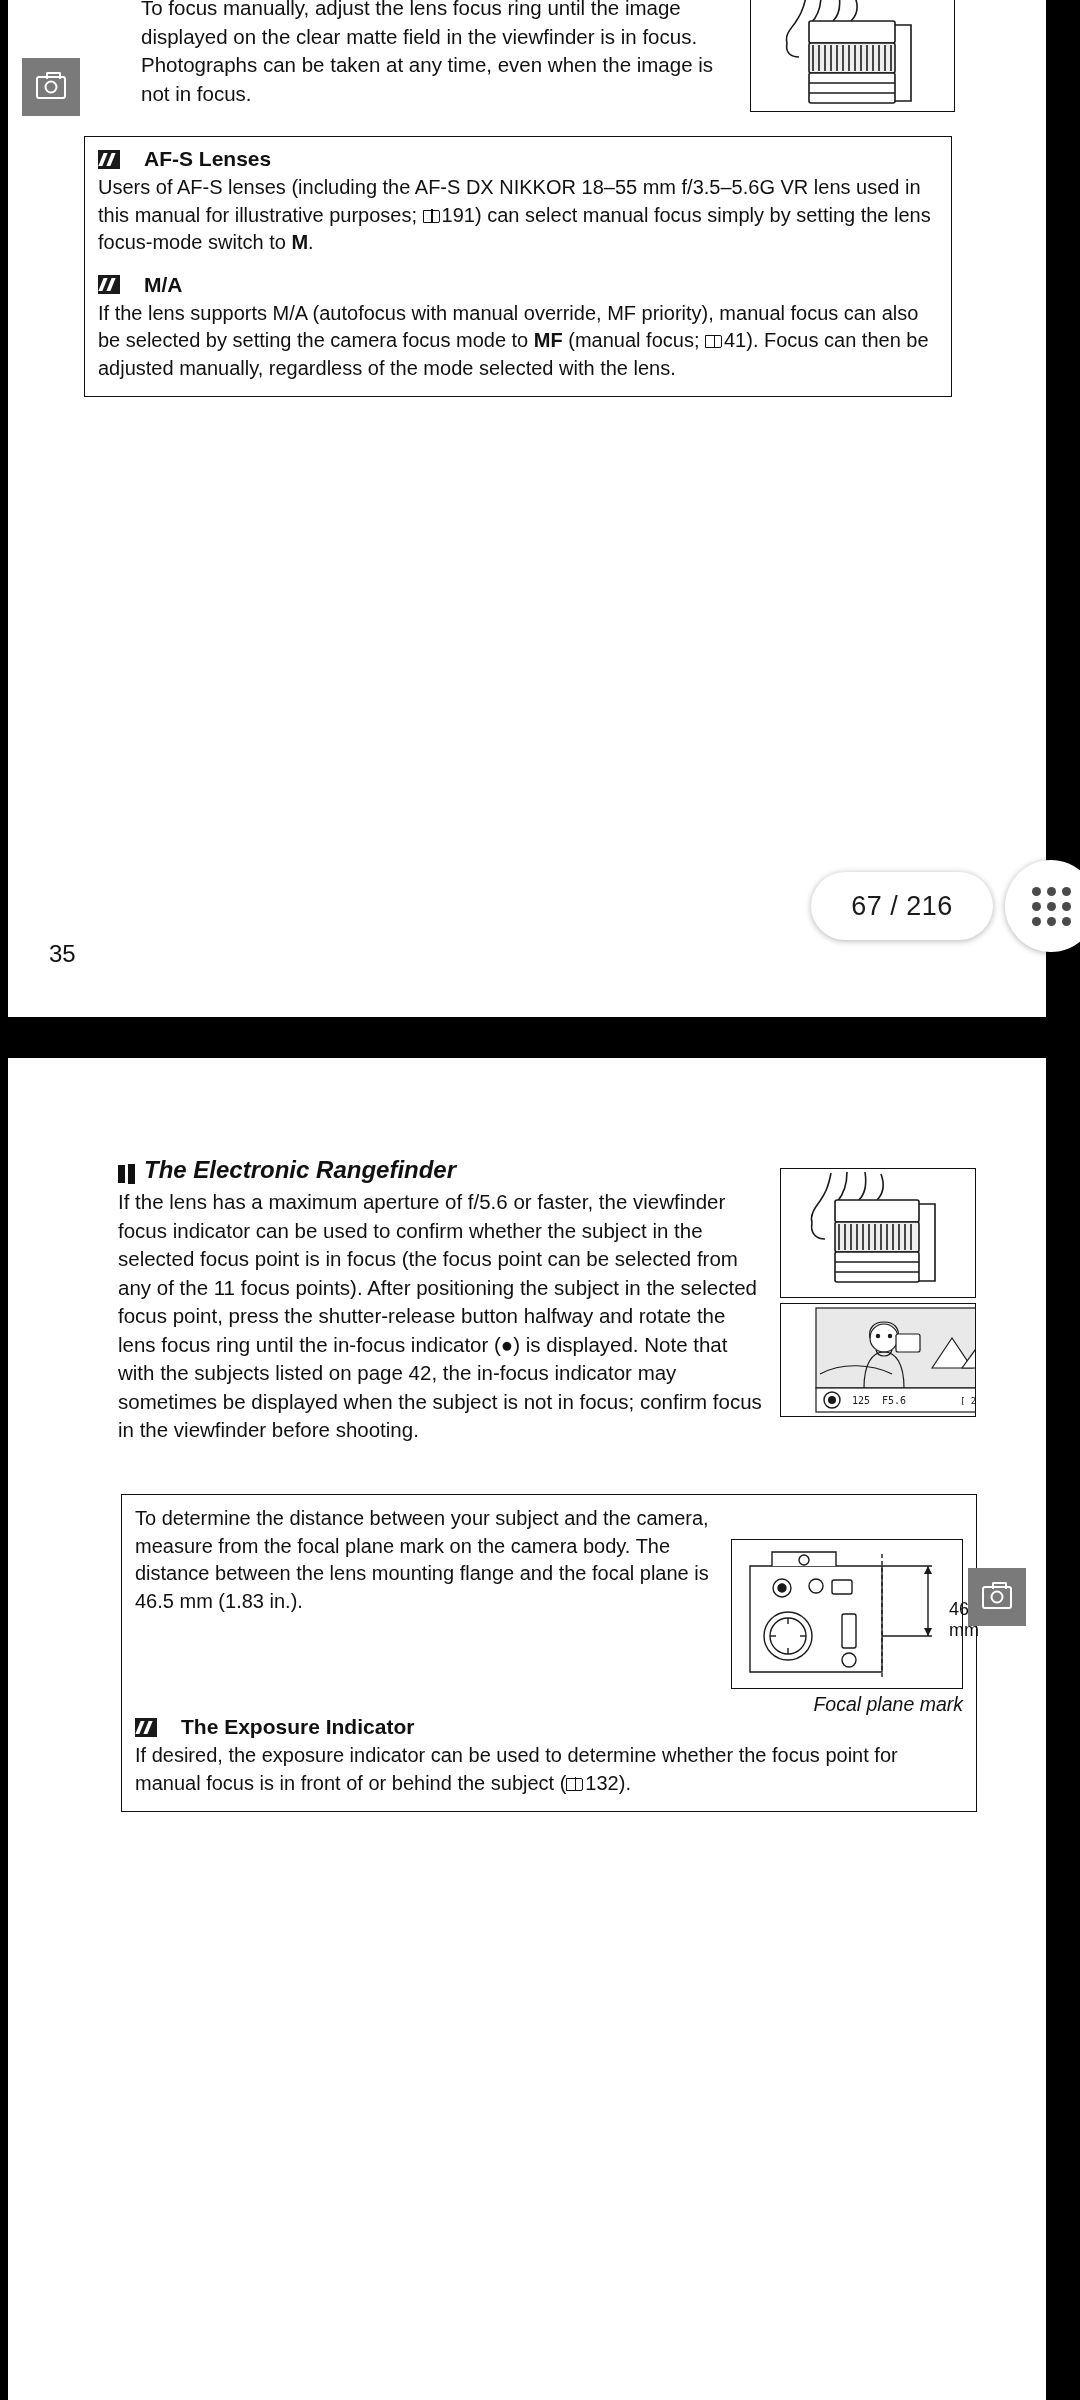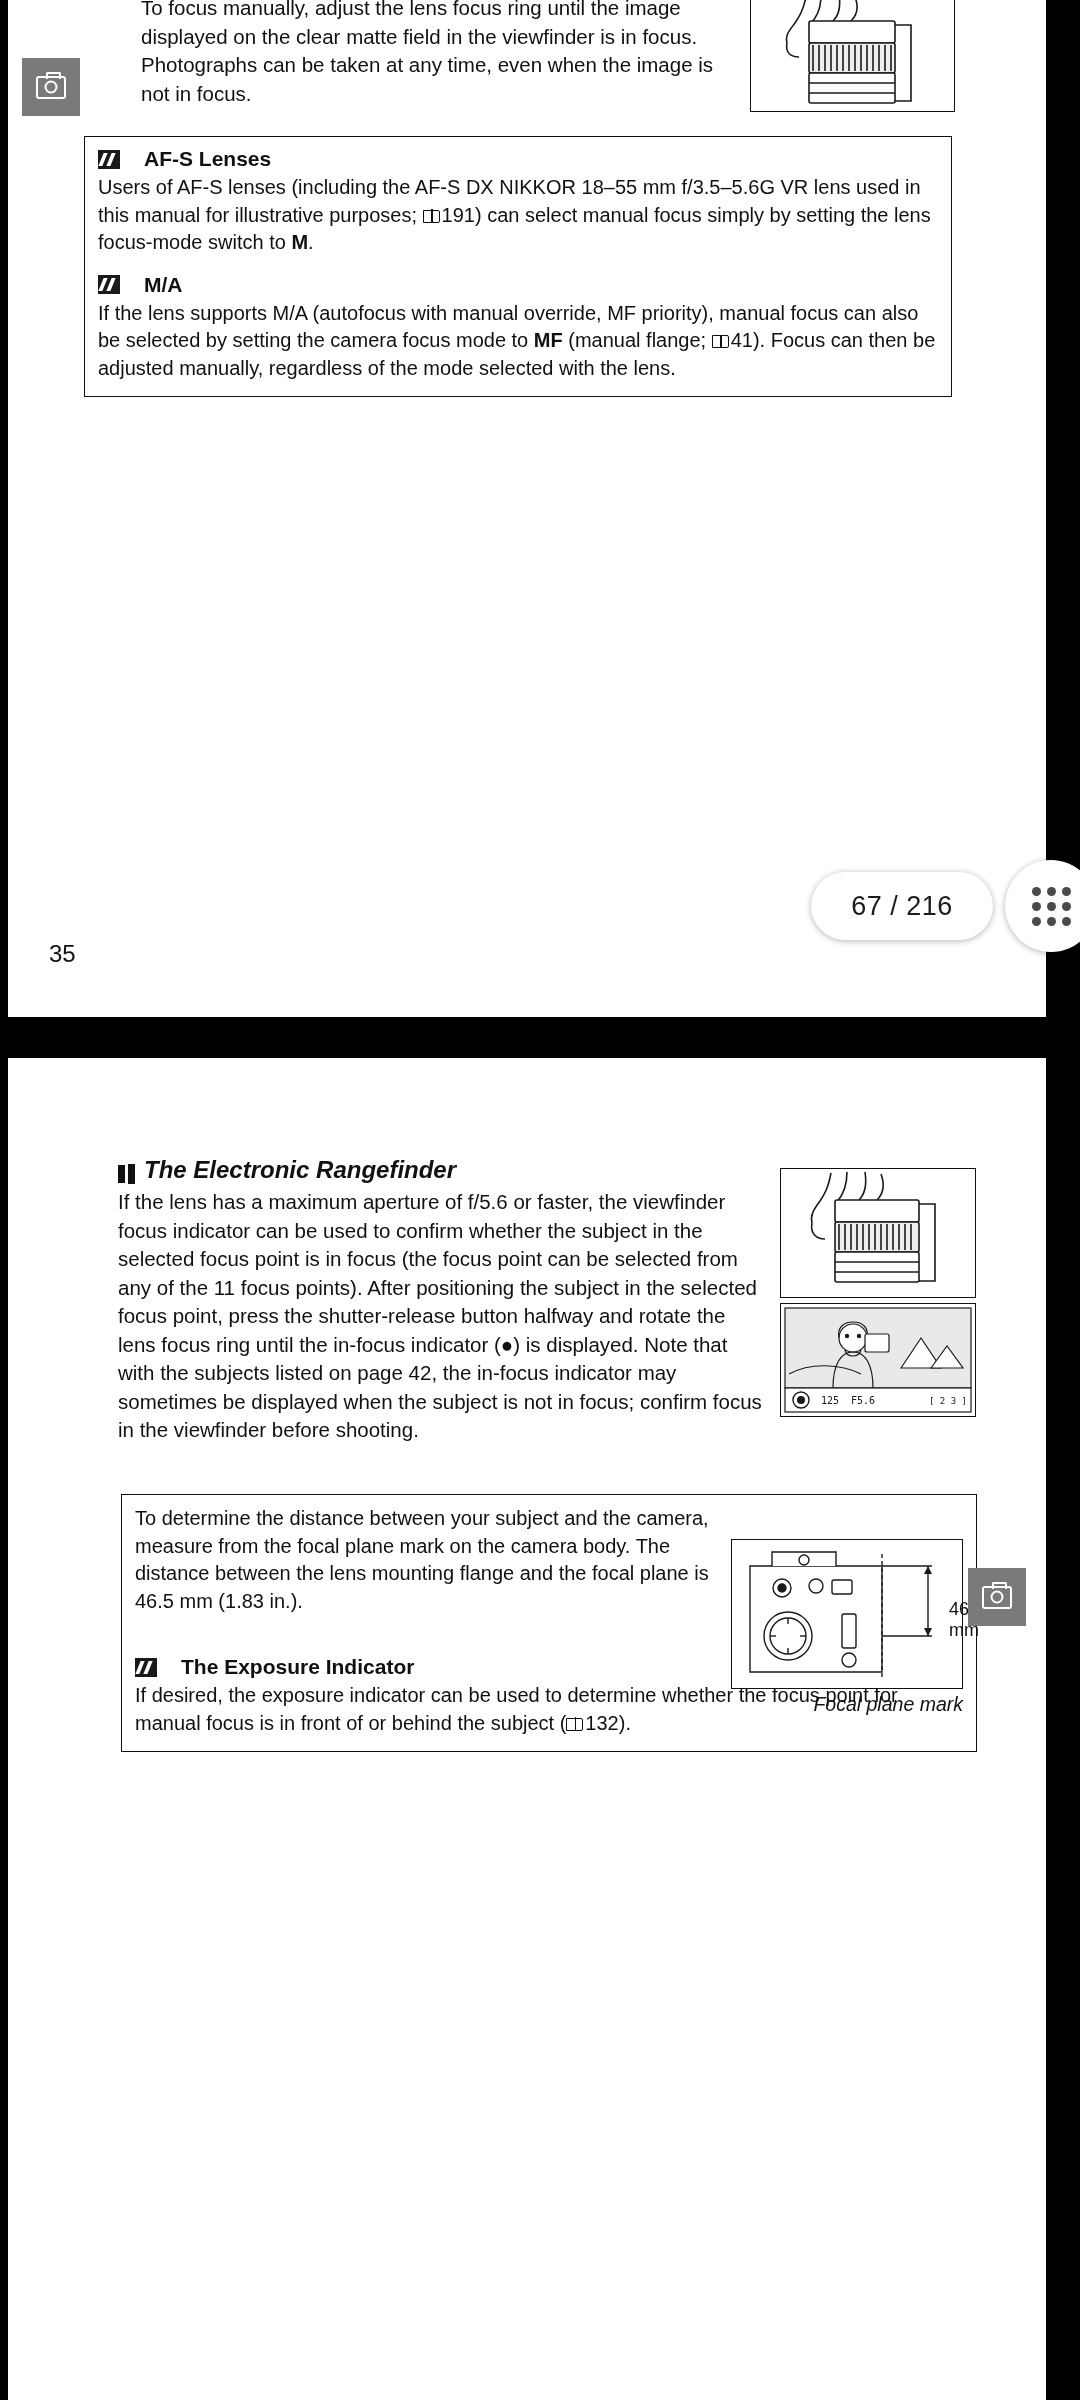--- a/index.html
+++ b/index.html
@@ -254,21 +254,21 @@
   .sq-marks i.tall { height: 20px; }
 
   #p2-intro {
     position: absolute;
     left: 110px;
     top: 130px;
     width: 650px;
   }
 
   #p2-art-1 { left: 772px; top: 110px; width: 196px; height: 130px; }
-  #p2-art-2 { left: 772px; top: 245px; width: 196px; height: 114px; }
+  #p2-art-2 { left: 772px; top: 245px; width: 196px; height: 114px; padding-left: 31px; }
 
   #p2-note {
     position: absolute;
     left: 113px;
     top: 436px;
     width: 856px;
     border: 1.5px solid #111;
     background: #fff;
     padding: 10px 13px 14px 13px;
   }
@@ -350,21 +350,21 @@
       </div>
       <div class="note-body">
         <span>Users of AF-S lenses (including the AF-S DX NIKKOR 18–55 mm f/3.5–5.6G VR lens used in this manual for illustrative purposes; </span><span class="book-ico"></span><span>191</span><span>) can select manual focus simply by setting the lens focus-mode switch to </span><span class="bold">M</span><span>.</span>
       </div>
 
       <div class="note-head note-sub">
         <span class="pencil"></span>
         <span class="note-title">M/A</span>
       </div>
       <div class="note-body">
-        <span>If the lens supports M/A (autofocus with manual override, MF priority), manual focus can also be selected by setting the camera focus mode to </span><span class="bold">MF</span><span> (manual flange; </span><span class="book-ico"></span><span>41</span><span>).  Focus can then be adjusted manually, regardless of the mode selected with the lens.</span>
+        <span>If the lens supports M/A (autofocus with manual override, MF priority), manual focus can also be selected by setting the camera focus mode to </span><span class="bold">MF</span><span> (manual focus; </span><span class="book-ico"></span><span>41</span><span>).  Focus can then be adjusted manually, regardless of the mode selected with the lens.</span>
       </div>
     </div>
 
     <div id="p1-folio">35</div>
   </div>
 
   <div class="page" id="page-2">
 
     <div id="p2-heading">
       <span class="sq-marks">
@@ -461,21 +461,21 @@
             <line x1="150" y1="26" x2="200" y2="26"></line>
             <line x1="150" y1="96" x2="200" y2="96"></line>
             <path d="M196 26 L 192 34 L 200 34 Z" fill="#1a1a1a" stroke="none"></path>
             <path d="M196 96 L 192 88 L 200 88 Z" fill="#1a1a1a" stroke="none"></path>
           </g>
         </svg>
       </div>
       <div class="dim-label" style="right:13px; top:104px; width:100px; text-align:left; padding-left:86px;">46.5 mm</div>
       <div class="note-art-caption">Focal plane mark</div>
 
-      <div class="note-head" style="margin-top:40px;">
+      <div class="note-head" style="margin-top:100px;">
         <span class="pencil"></span>
         <span class="note-title">The Exposure Indicator</span>
       </div>
       <div class="note-body">
         <span>If desired, the exposure indicator can be used to determine whether the focus point for manual focus is in front of or behind the subject (</span><span class="book-ico"></span><span>132</span><span>).</span>
       </div>
     </div>
   </div>
 
   <div id="page-indicator">67 / 216</div>

